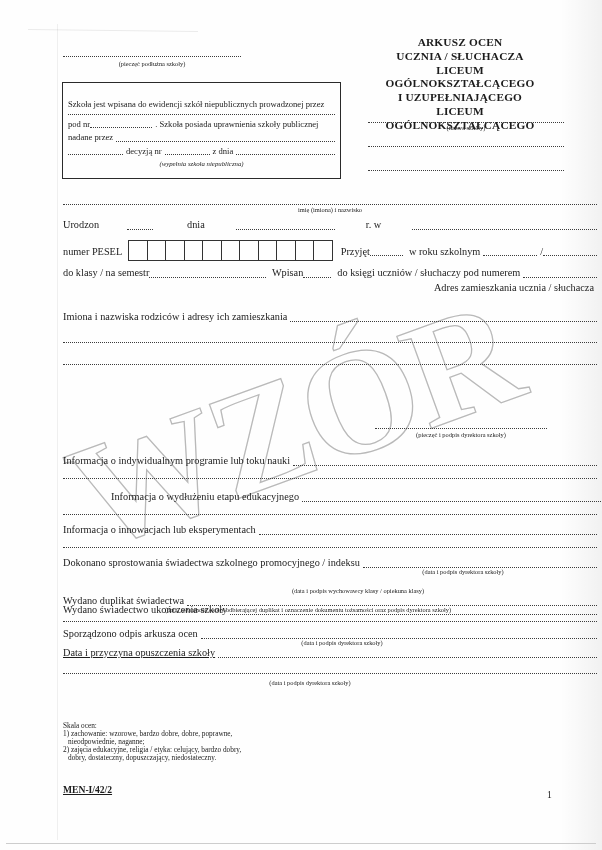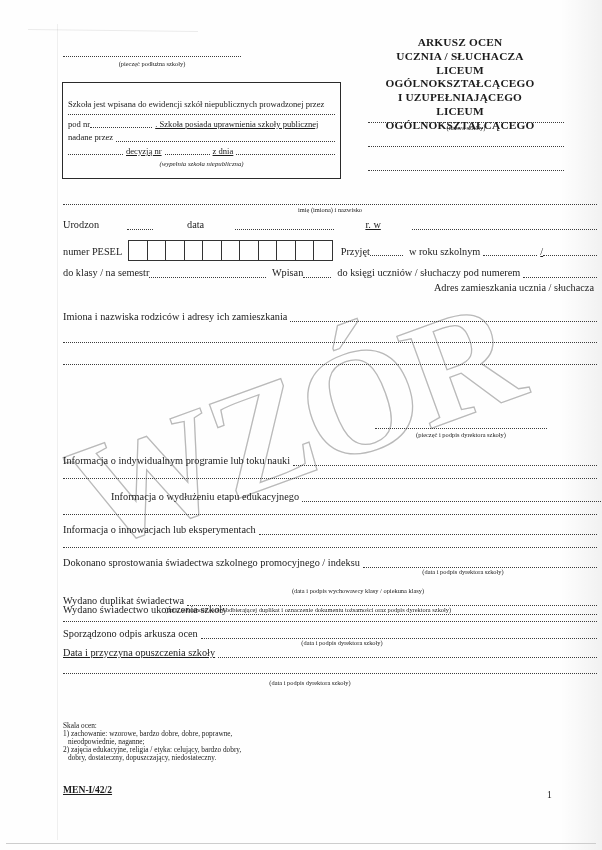--- a/index.html
+++ b/index.html
@@ -29,21 +29,21 @@
   .w26{flex:0 0 26px;} .w33{flex:0 0 33px;} .w28{flex:0 0 28px;}
   .w55{flex:0 0 55px;} .w45{flex:0 0 45px;} .w62{flex:0 0 62px;}
 
   .dl{position:absolute;border-bottom:1px dotted #3c3c3c;height:1px;}
   .cap{position:absolute;font-size:6.4px;line-height:7px;color:#222;white-space:nowrap;}
   .cap-c{transform:translateX(-50%);}
 
   .row{position:absolute;left:63px;width:534px;display:flex;align-items:flex-end;
        font-size:10.3px;line-height:12.5px;white-space:nowrap;}
   .row span.lbl{flex:0 0 auto;}
-  .ml3{margin-left:3px;text-decoration:underline;} .mr3{margin-right:3px;} .ml6{margin-left:6px;}
+  .ml3{margin-left:3px;} .mr3{margin-right:3px;} .ml6{margin-left:6px;}
 
   
   .stamp-line{left:63px;top:55px;width:178px;}
   .stamp-cap{left:152px;top:60px;}
   .npbox{position:absolute;left:62px;top:82px;width:267px;height:79px;border:1px solid #2a2a2a;
          padding:15px 5px 1px 5px;font-size:8.6px;line-height:13.6px;}
   .b-row{display:flex;align-items:flex-end;white-space:nowrap;}
   .b-row .d{margin-bottom:3px;}
   .b-cap{text-align:center;font-style:italic;font-size:6.8px;line-height:9px;margin-top:1px;}
 
@@ -125,21 +125,21 @@
   <div class="cap cap-c nz-cap">(nazwa szkoły)</div>
   <div class="dl nz-l2"></div>
   <div class="dl nz-l3"></div>
 
   <div class="dl name-l"></div>
   <div class="cap cap-c name-cap">imię (imiona) i nazwisko</div>
 
   <div class="row" style="top:219px;gap:28px;">
     <span class="lbl">Urodzon</span>
     <span class="d w26"></span>
-    <span class="lbl ml6 mr3">data</span>
+    <span class="lbl ml6 mr3">dnia</span>
     <span class="d fg15"></span>
     <span class="lbl ml3 mr3">r. w</span>
     <span class="d fg28"></span>
   </div>
 
   <div class="row" style="top:240px;height:21px;">
     <span class="lbl" style="margin-bottom:3px;">numer PESEL</span>
     <span class="pesel-wrap">
         <span class="pcell"></span>
         <span class="pcell"></span>

